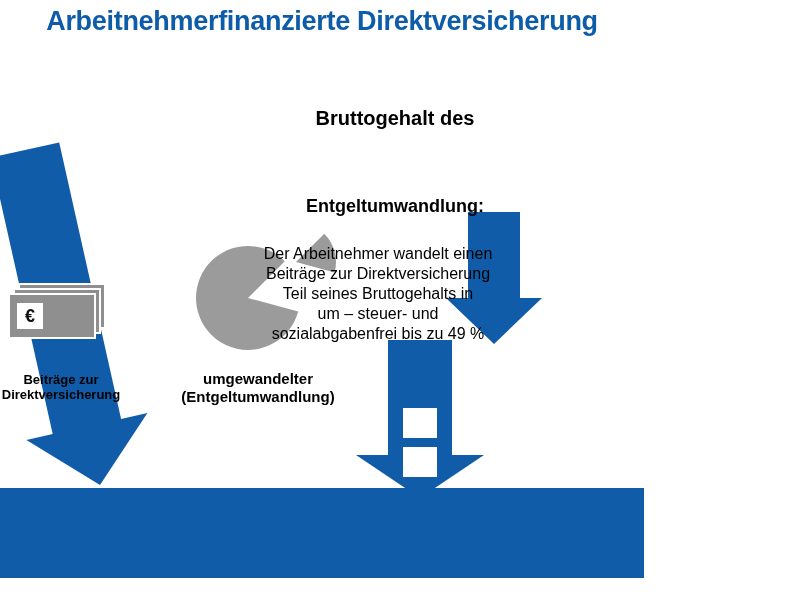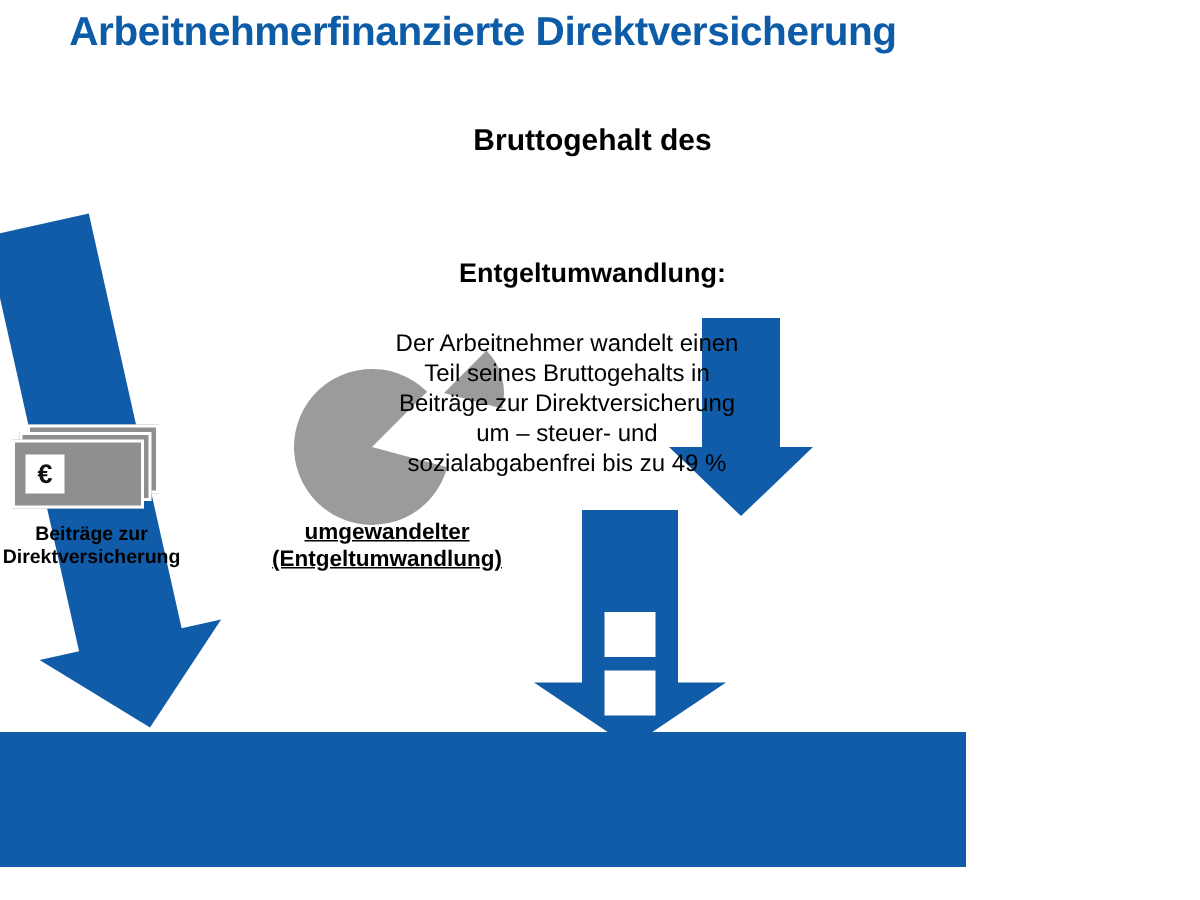--- a/index.html
+++ b/index.html
@@ -1,29 +1,29 @@
 <!DOCTYPE html>
 <html><head>
 <meta charset="utf-8">
 <style>
   html,body{margin:0;padding:0;background:#ffffff;}
   .stage{
     position:relative;width:644px;height:600px;background:#ffffff;
     font-family:"Liberation Sans", sans-serif;overflow:hidden;
   }
   .canvas{position:absolute;left:0;top:0;z-index:0;}
-  .txt{position:absolute;z-index:2;color:#000;text-align:center;}
+  .txt{position:absolute;z-index:2;color:#000;text-align:center;margin-top:24px;}
   .title{
     position:absolute;top:6px;left:0;right:0;z-index:2;text-align:center;
     font-size:27px;font-weight:bold;color:#0d5ca8;letter-spacing:-0.3px;
   }
   .top-text{left:275px;top:82px;width:240px;font-size:20px;font-weight:bold;line-height:24px;}
   .flow-heading{left:265px;top:172px;width:260px;font-size:18px;font-weight:bold;}
   .flow-body{left:248px;top:220px;width:260px;font-size:16px;line-height:20px;text-align:center;}
-  .pie-label{left:158px;top:346px;width:200px;font-size:15px;font-weight:bold;line-height:18px;text-decoration:underline;}
+  .pie-label{left:158px;top:346px;width:200px;font-size:15px;font-weight:bold;line-height:18px;}
   .money-label{width:150px;font-size:13px;font-weight:bold;line-height:15px;}
   .txt span{display:block;}
   .money{position:absolute;width:98px;height:62px;z-index:3;}
   .bill{position:absolute;width:88px;height:46px;background:#8f8f8f;border:2px solid #ffffff;box-sizing:border-box;}
   .b1{left:10px;top:0;}
   .b2{left:5px;top:5px;}
   .b3{left:0;top:10px;display:flex;align-items:center;}
   .euro-box{
     width:26px;height:26px;background:#ffffff;color:#111111;margin-left:7px;
     display:flex;align-items:center;justify-content:center;
@@ -59,22 +59,22 @@
 
   <div class="title">Arbeitnehmerfinanzierte Direktversicherung</div>
 
   <div class="txt top-text">
     <span>Bruttogehalt des</span>
   </div>
 
   <div class="txt flow-heading">Entgeltumwandlung:</div>
   <div class="txt flow-body">
     <span>Der Arbeitnehmer wandelt einen</span>
+    <span>Beiträge zur Direktversicherung</span>
     <span>Teil seines Bruttogehalts in</span>
-    <span>Beiträge zur Direktversicherung</span>
     <span>um – steuer- und</span>
     <span>sozialabgabenfrei bis zu 49 %</span>
   </div>
 
   <div class="txt pie-label">
     <span>umgewandelter</span>
     <span>(Entgeltumwandlung)</span>
   </div>
 
   <div class="money" style="left:8px;top:283px;">

